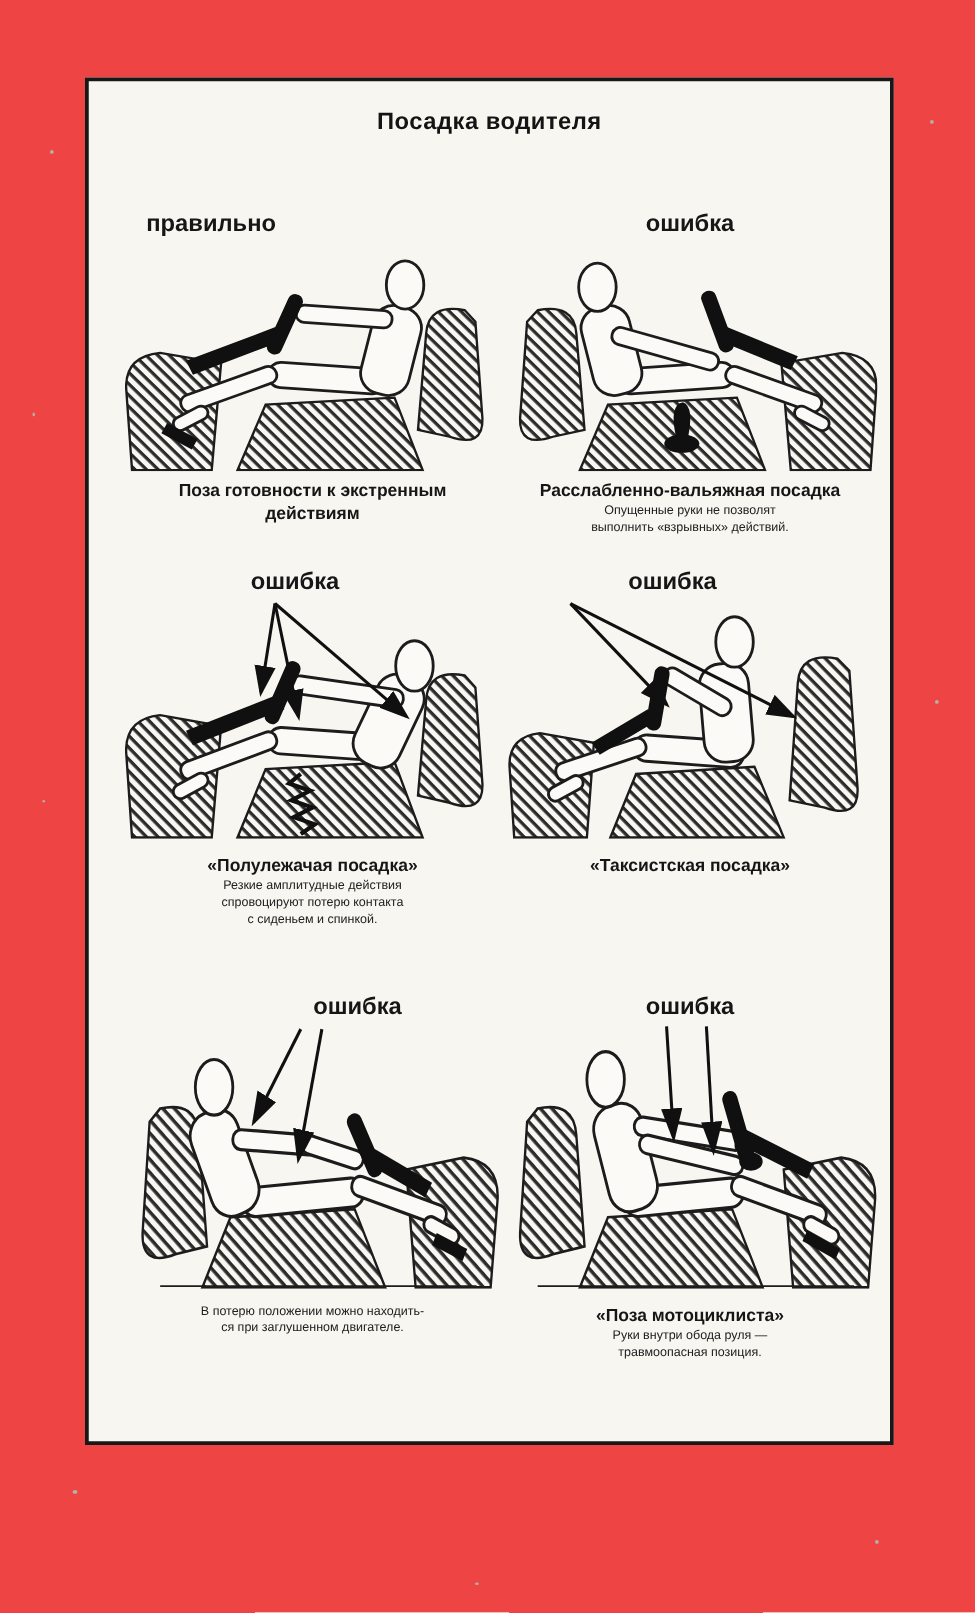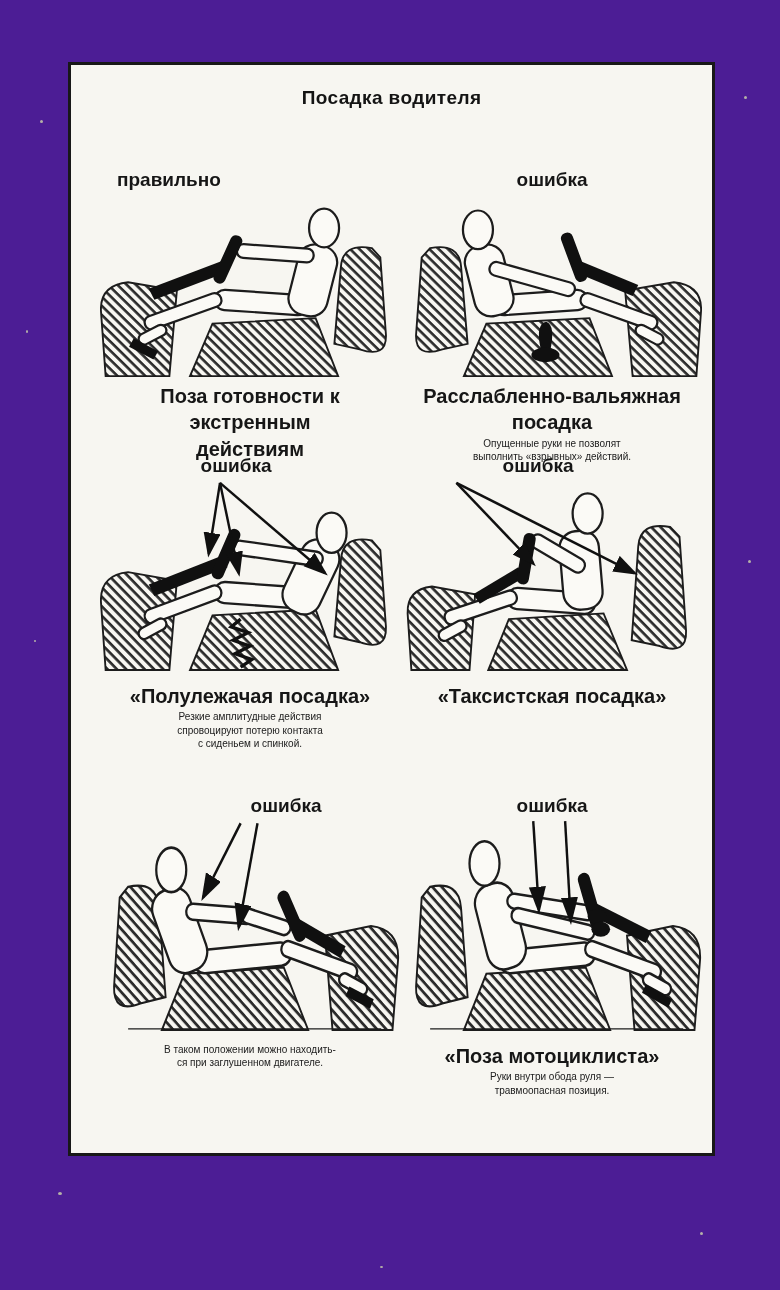--- a/index.html
+++ b/index.html
@@ -1,33 +1,33 @@
 <!DOCTYPE html>
 <html lang="ru"><head>
 <meta charset="utf-8">
 <style>
   html,body{margin:0;padding:0;background:#e9e8e3;}
-  .page{position:relative;width:780px;height:1290px;background:#4c1d95;overflow:hidden;
+  .page{position:relative;width:780px;height:1290px;background:#ef4444;overflow:hidden;
         font-family:"Liberation Sans","DejaVu Sans",sans-serif;color:#1b1b1b;}
   .frame{position:absolute;left:68px;top:62px;width:641px;height:1088px;
          border:3px solid #181818;background:#f7f6f1;}
   .page-title{position:absolute;left:0;top:22px;width:100%;text-align:center;
               font-size:19px;font-weight:bold;letter-spacing:.4px;color:#141414;}
   .cell{position:absolute;width:302px;}
   .c1{left:28px;top:104px;} .c2{left:330px;top:104px;}
   .c3{left:28px;top:390px;} .c4{left:330px;top:390px;}
   .c5{left:28px;top:730px;} .c6{left:330px;top:730px;}
   .fig-label{height:24px;font-size:19px;font-weight:bold;text-align:center;color:#161616;}
   .fig-label.left{text-align:left;padding-left:18px;}
   .fig-label.shift-r{transform:translateX(36px);}
   .fig-label.shift-l{transform:translateX(-14px);}
   svg.fig{display:block;margin:0 auto;}
   .caption{text-align:center;margin-top:6px;line-height:1.32;}
   .row2 .caption{margin-top:12px;} .row3 .caption{margin-top:12px;}
-  .cap-title{font-size:20px;font-weight:bold;white-space:pre-line;color:#161616;}
+  .cap-title{font-size:14px;font-weight:bold;white-space:pre-line;color:#161616;}
   .cap-text{font-size:10px;white-space:pre-line;color:#202020;margin-top:1px;}
   .speck{position:absolute;border-radius:50%;background:#b4b1a8;}
   
   .hatch{fill:url(#hatchp);stroke:#1c1c1c;stroke-width:2;}
   .body{fill:#fbfaf6;stroke:#1c1c1c;stroke-width:2.4;stroke-linejoin:round;}
   .blk{fill:#101010;stroke:none;}
   .arrow{stroke:#101010;stroke-width:2.6;fill:none;marker-end:url(#arrh);}
   .thin{stroke:#1c1c1c;stroke-width:1.4;fill:none;}
   .spring{stroke:#101010;stroke-width:3.5;fill:none;}
 </style>
@@ -209,21 +209,21 @@
           <path class="blk" d="M262,120 L212,94 L206,105 L256,131 Z"></path>
           <rect class="blk" x="198" y="66" width="13" height="52" rx="6" transform="rotate(-26 204 92)"></rect>
         </g>
         <path class="blk" d="M266,158 L292,170 L288,179 L262,167 Z"></path>
         <g>
           <line class="arrow" x1="150" y1="4" x2="110" y2="74"></line>
           <line class="arrow" x1="168" y1="4" x2="148" y2="102"></line>
         </g>
       </svg>
       <div class="caption">
-        <div class="cap-text">В таком положении можно находить-
+        <div class="cap-text">В потерю положении можно находить-
 ся при заглушенном двигателе.</div>
       </div>
     </div>
 
     <div class="cell c6 row3">
       <div class="fig-label">ошибка</div>
       <svg class="fig" width="300" height="212" viewBox="0 0 320 200" preserveAspectRatio="none">
         <g>
           <path class="hatch" d="M70,168 L63,84 Q61,58 30,64 L21,74 L15,158 Q14,184 43,174 Z"></path>
           <path class="hatch" d="M66,199 L90,146 L196,140 L222,199 Z"></path>

